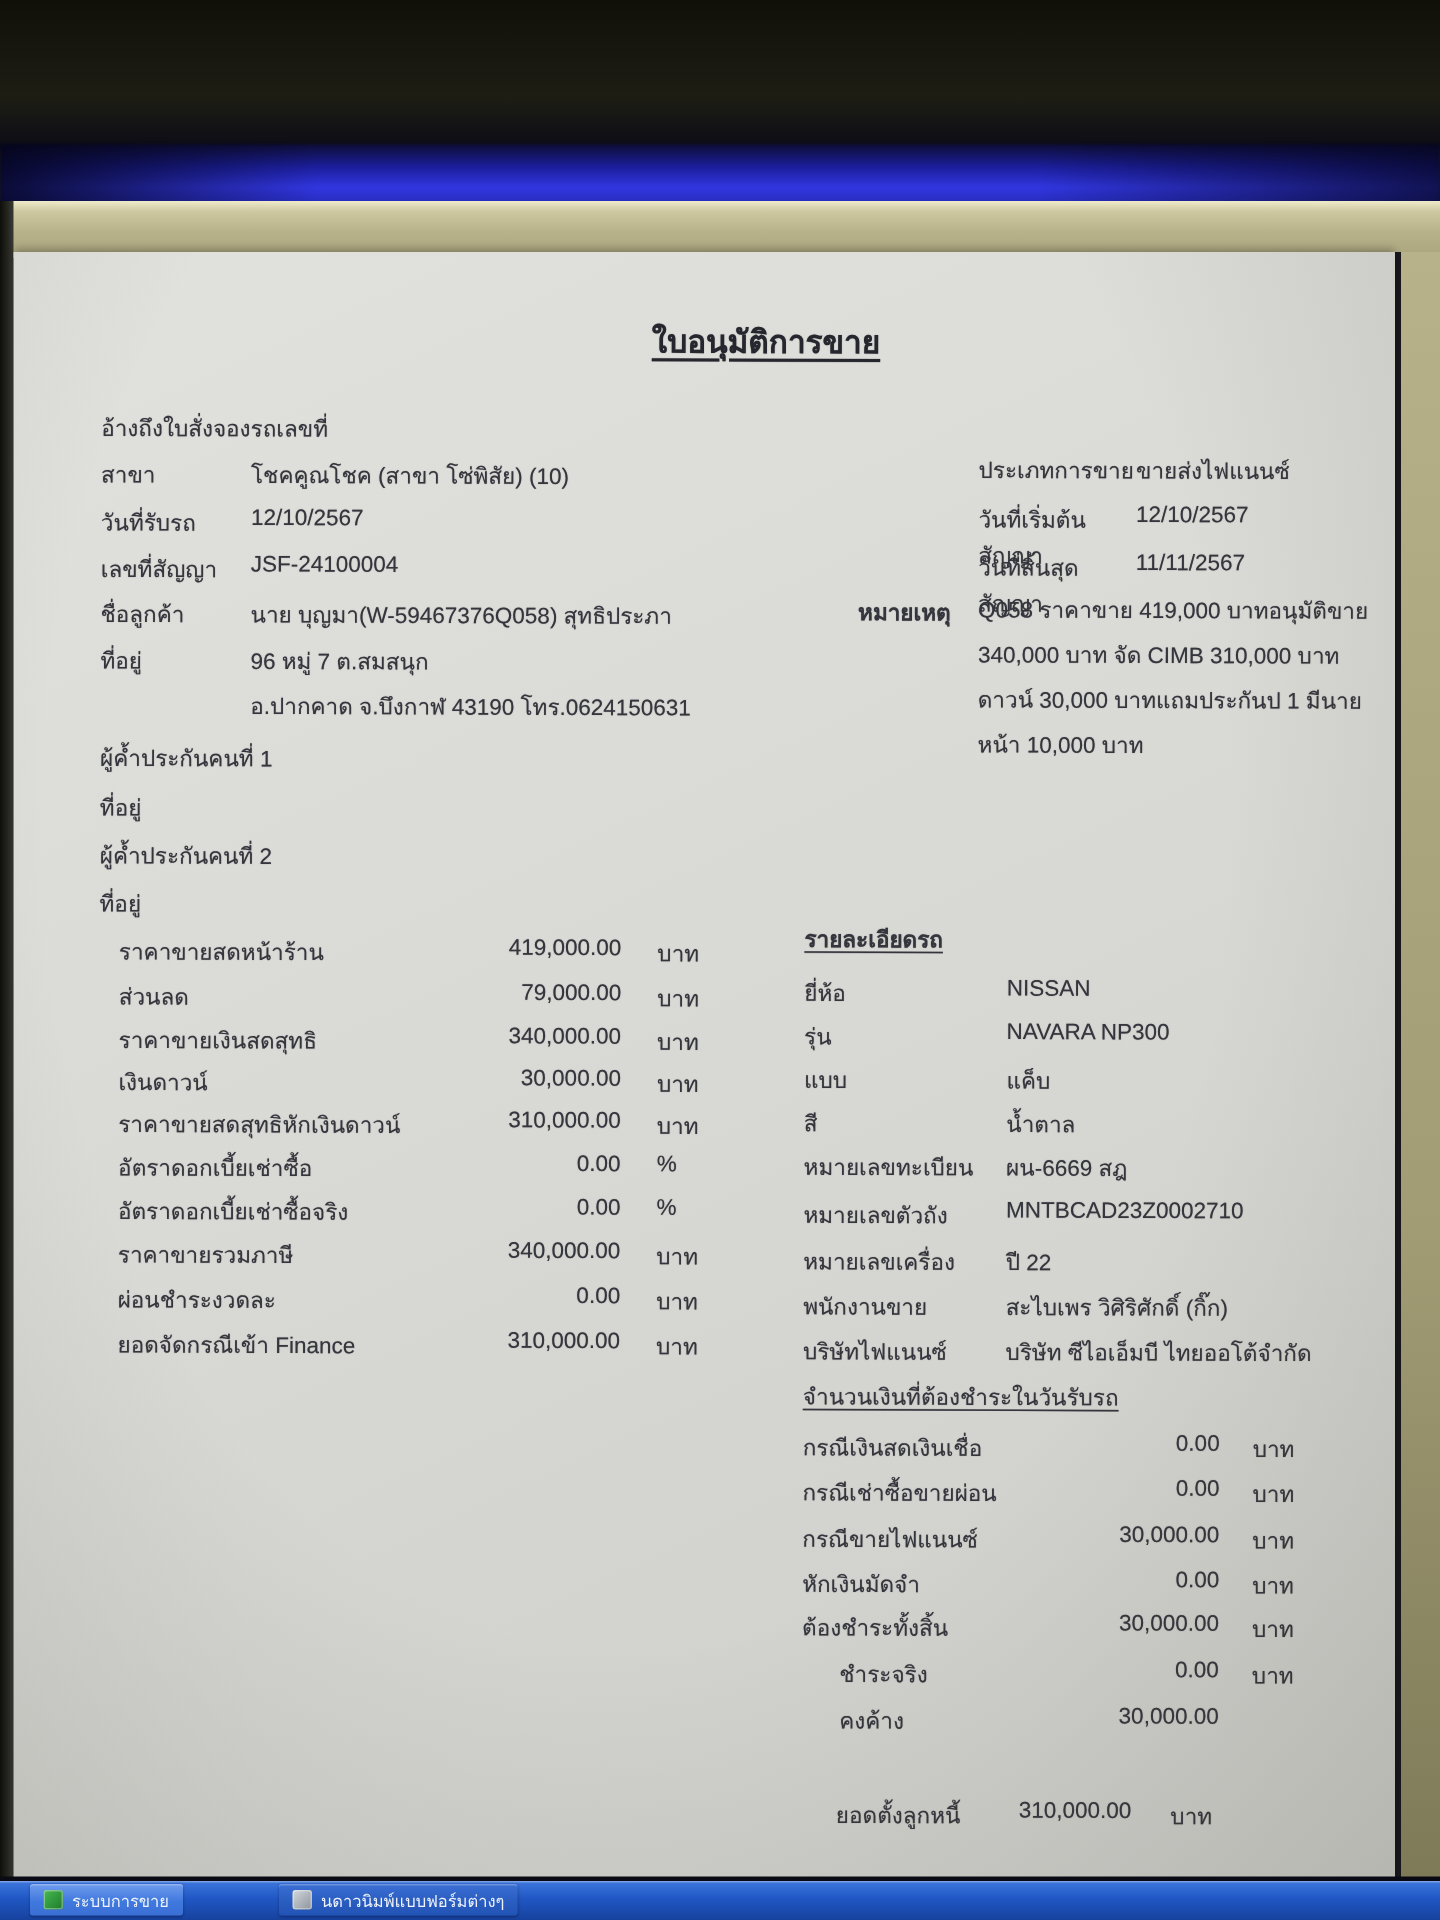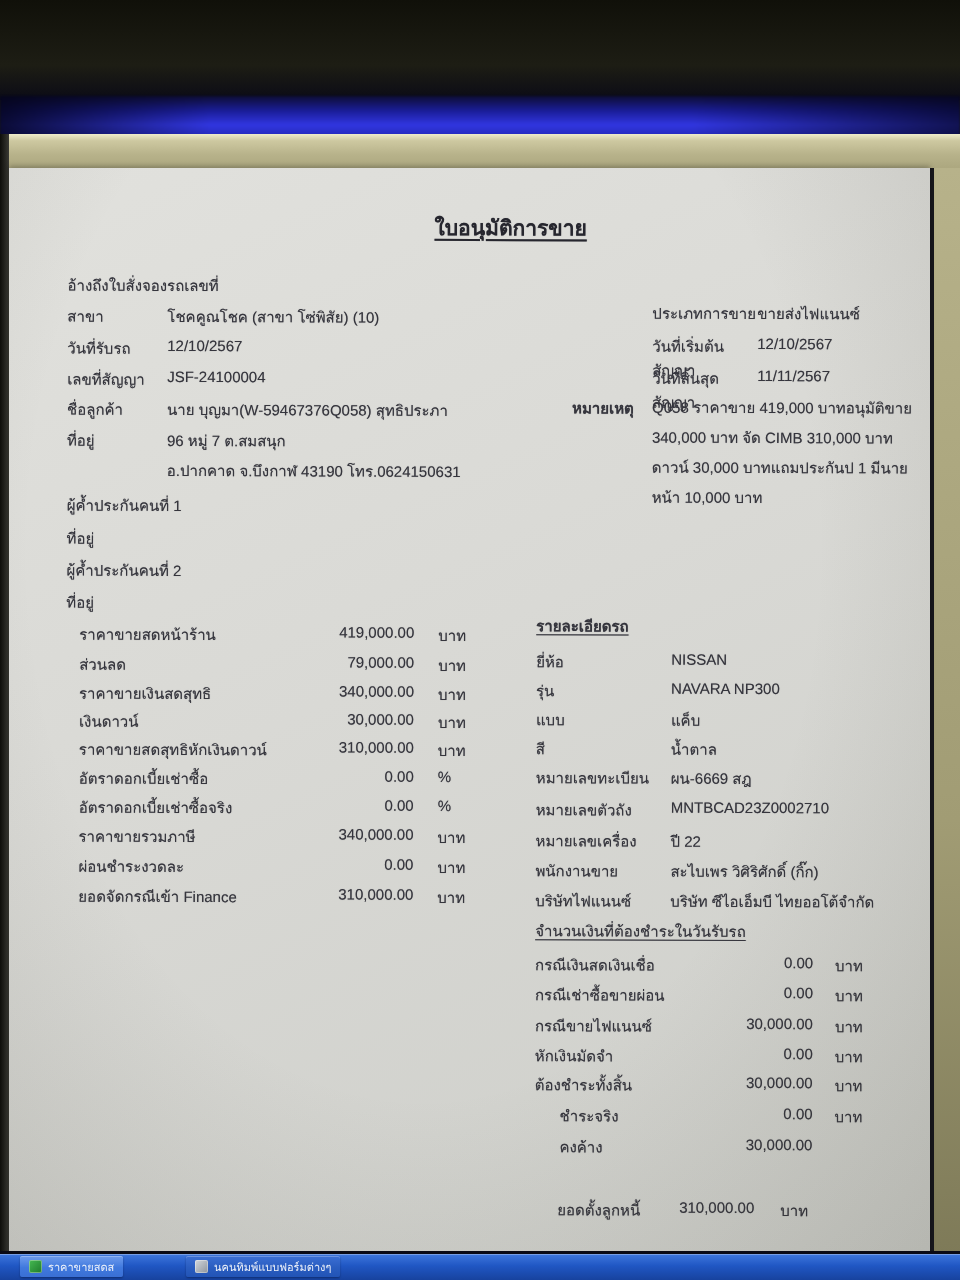--- a/index.html
+++ b/index.html
@@ -290,20 +290,20 @@
         <span class="unit">บาท</span>
       </div>
 
     </div>
   </div>
 
   <div class="taskbar-top"></div>
   <div class="taskbar">
     <div class="tbtn first">
       <span class="ticon green"></span>
-      <span>ราคาขายสดส</span>
+      <span>ระบบการขาย</span>
     </div>
     <div class="tbtn second">
       <span class="ticon gray"></span>
-      <span>นคนทิมพ์แบบฟอร์มต่างๆ</span>
+      <span>นดาวนิมพ์แบบฟอร์มต่างๆ</span>
     </div>
   </div>
 </div>
 
 </body></html>

